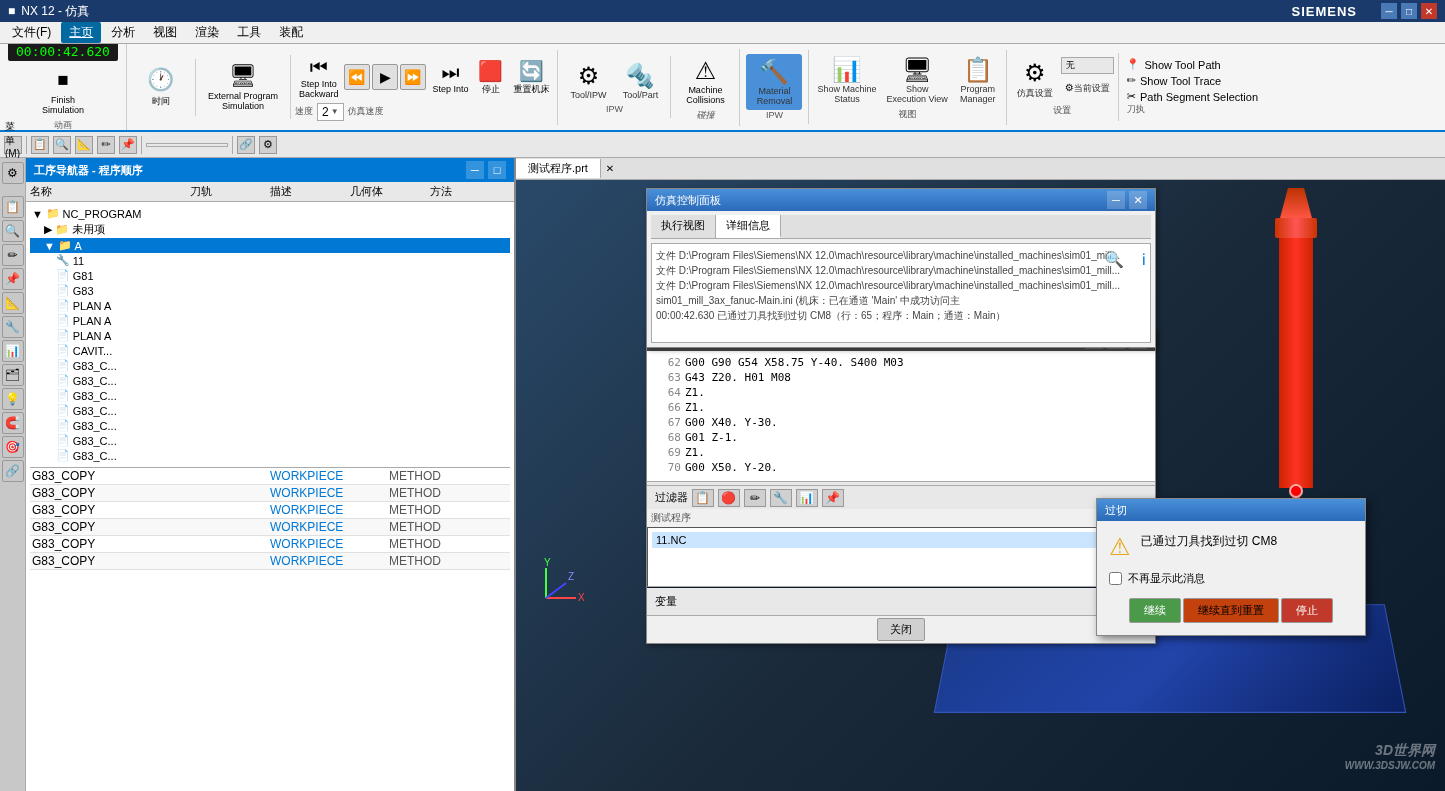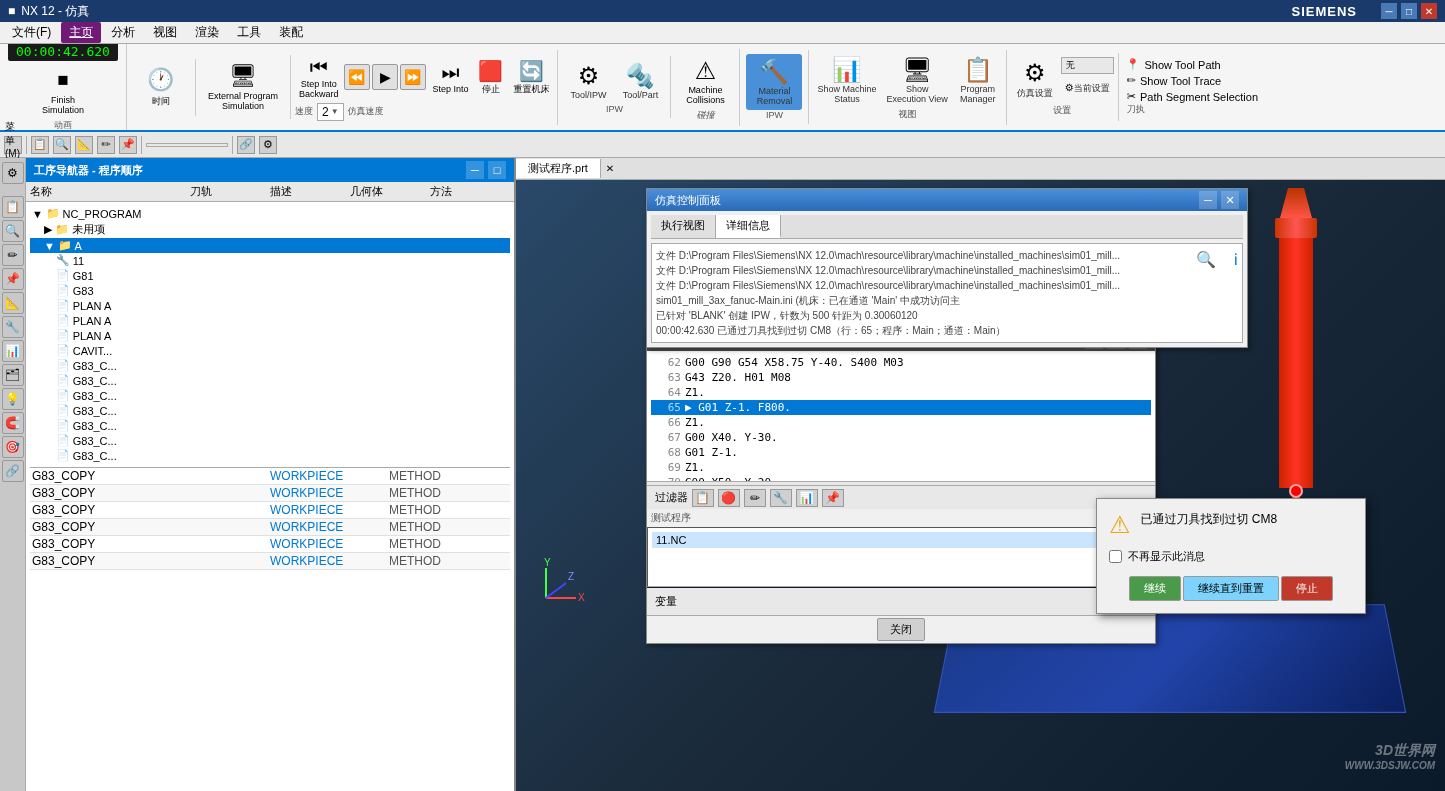--- a/index.html
+++ b/index.html
@@ -42,21 +42,21 @@
       align-items: center;
       padding: 0 4px;
       gap: 2px;
     }
     .menu-item {
       padding: 2px 8px;
       font-size: 12px;
       cursor: pointer;
       border-radius: 2px;
     }
-    .menu-item.active { background: #701a75; color: white; text-decoration: underline; }
+    .menu-item.active { background: #0369a1; color: white; text-decoration: underline; }
 
     
     .ribbon {
       height: 88px;
       background: #f5f5f5;
       border-bottom: 2px solid #0078d4;
       display: flex;
       align-items: center;
       padding: 0;
       overflow: hidden;
@@ -165,21 +165,21 @@
       border-right: 1px solid #aaa;
       background: #d0d0d0;
     }
     .view-tab.active { background: white; }
 
     
     .sim-control {
       position: absolute;
       top: 30px;
       left: 130px;
-      width: 602px;
+      width: 510px;
       background: #f0f0f0;
       border: 1px solid #888;
       box-shadow: 2px 2px 5px rgba(0,0,0,0.4);
       z-index: 100;
     }
     .sim-control-header {
       height: 22px;
       background: linear-gradient(to bottom, #4a90d9, #2a6ab9);
       color: white;
       font-size: 11px;
@@ -373,21 +373,21 @@
       border: 1px solid #999;
       cursor: pointer;
       font-size: 11px;
       border-radius: 2px;
     }
     .alert-btn.primary {
       background: #4a9a4a;
       color: white;
     }
     .alert-btn.secondary {
-      background: #7dd3fc;
+      background: #c2410c;
     }
     .alert-btn.danger {
       background: #c0392b;
       color: white;
     }
     .side-icon {
       width: 22px;
       height: 22px;
       background: #c8c8c8;
       border: 1px solid #999;
@@ -882,21 +882,20 @@
           <div class="sim-tab">执行视图</div>
           <div class="sim-tab active">详细信息</div>
         </div>
         <div class="log-area">
           <div class="info-icon">ℹ</div>
           <div style="position:absolute;right:26px;top:4px;font-size:16px;color:#666;">🔍</div>
           <div style="font-size:10px;color:#444;white-space:nowrap;overflow:hidden;text-overflow:ellipsis;">文件 D:\Program Files\Siemens\NX 12.0\mach\resource\library\machine\installed_machines\sim01_mill...</div>
           <div style="font-size:10px;color:#444;white-space:nowrap;overflow:hidden;text-overflow:ellipsis;">文件 D:\Program Files\Siemens\NX 12.0\mach\resource\library\machine\installed_machines\sim01_mill...</div>
           <div style="font-size:10px;color:#444;white-space:nowrap;overflow:hidden;text-overflow:ellipsis;">文件 D:\Program Files\Siemens\NX 12.0\mach\resource\library\machine\installed_machines\sim01_mill...</div>
           <div style="font-size:10px;color:#444;white-space:nowrap;overflow:hidden;text-overflow:ellipsis;">sim01_mill_3ax_fanuc-Main.ini (机床：已在通道 'Main' 中成功访问主</div>
-          <div style="font-size:10px;color:#444;white-space:nowrap;overflow:hidden;text-overflow:ellipsis;">已针对 'BLANK' 创建 IPW，针数为 500 针距为 0.30060120</div>
           <div style="font-size:10px;color:#444;white-space:nowrap;overflow:hidden;text-overflow:ellipsis;">00:00:42.630 已通过刀具找到过切 CM8（行：65；程序：Main；通道：Main）</div>
         </div>
       </div>
     </div>
 
     <div class="nc-panel">
       <div class="nc-panel-header">
         <span>执行视图</span>
         <div style="display:flex;gap:4px;">
           <div class="icon-btn" style="background:rgba(255,255,255,0.2);border:none;color:white;">─</div>
@@ -909,24 +908,20 @@
           <span class="nc-linenum">62</span>
           <span>G00 G90 G54 X58.75 Y-40. S400 M03</span>
         </div>
         <div class="nc-row">
           <span class="nc-linenum">63</span>
           <span>G43 Z20. H01 M08</span>
         </div>
         <div class="nc-row">
           <span class="nc-linenum">64</span>
           <span>Z1.</span>
-        </div>
-        <div class="nc-row current">
-          <span class="nc-linenum">65</span>
-          <span>▶ G01 Z-1. F800.</span>
         </div>
         <div class="nc-row">
           <span class="nc-linenum">66</span>
           <span>Z1.</span>
         </div>
         <div class="nc-row">
           <span class="nc-linenum">67</span>
           <span>G00 X40. Y-30.</span>
         </div>
         <div class="nc-row">
@@ -961,20 +956,23 @@
       <div class="nc-vars">
         <span>变量</span>
         <div style="margin-left:auto;" class="icon-btn">▼</div>
       </div>
       <div class="close-btn-row">
         <button class="btn-small">关闭</button>
       </div>
     </div>
 
     <div class="alert-dialog">
+      <div class="alert-header">
+        <span>过切</span>
+      </div>
       <div class="alert-body">
         <div class="alert-content">
           <div class="alert-icon">⚠</div>
           <div style="font-size:12px;">已通过刀具找到过切 CM8</div>
         </div>
         <div class="alert-checkbox">
           <input type="checkbox" style="">
           <label>不再显示此消息</label>
         </div>
         <div class="alert-buttons">

